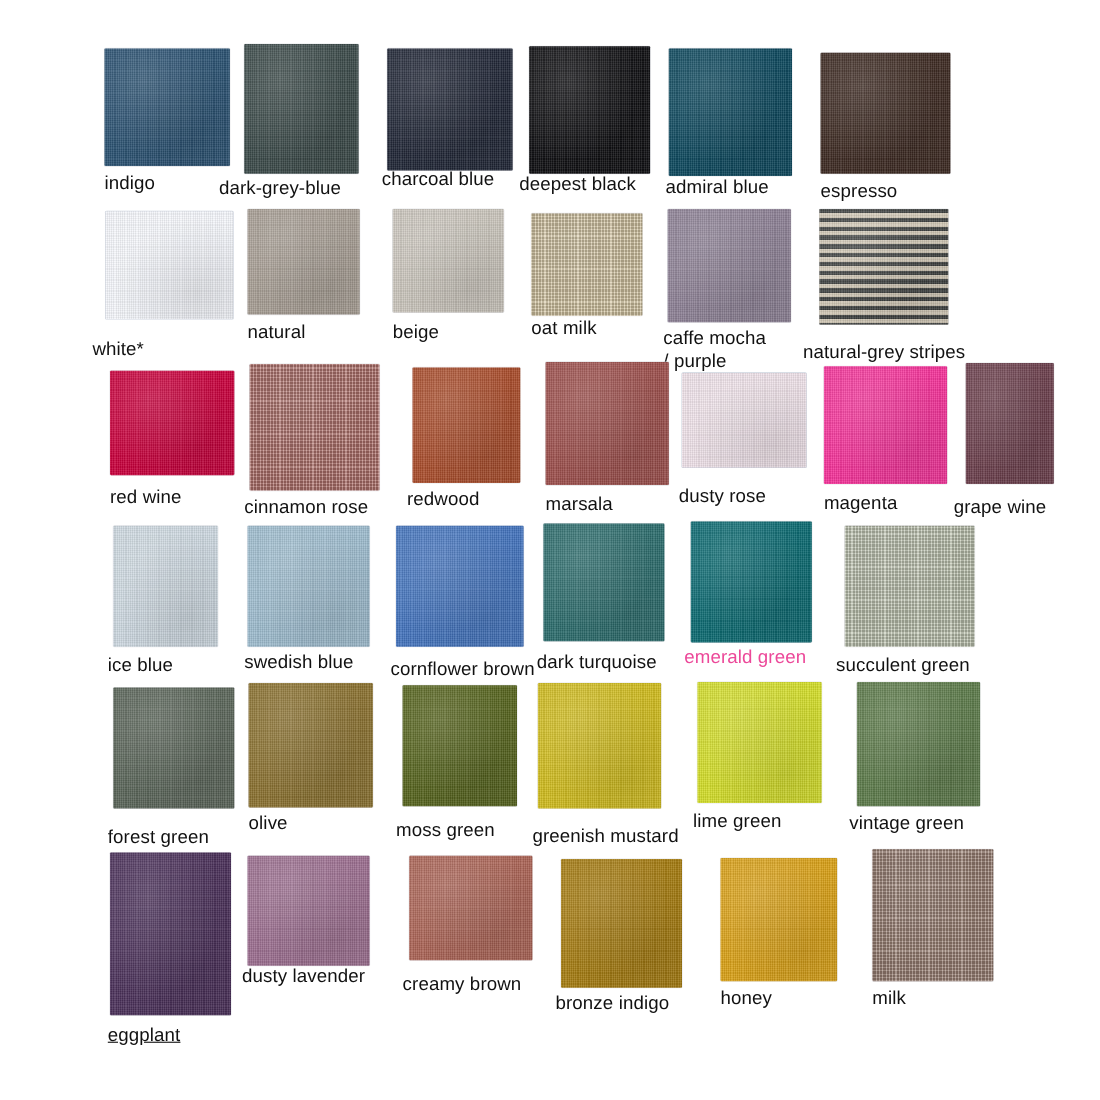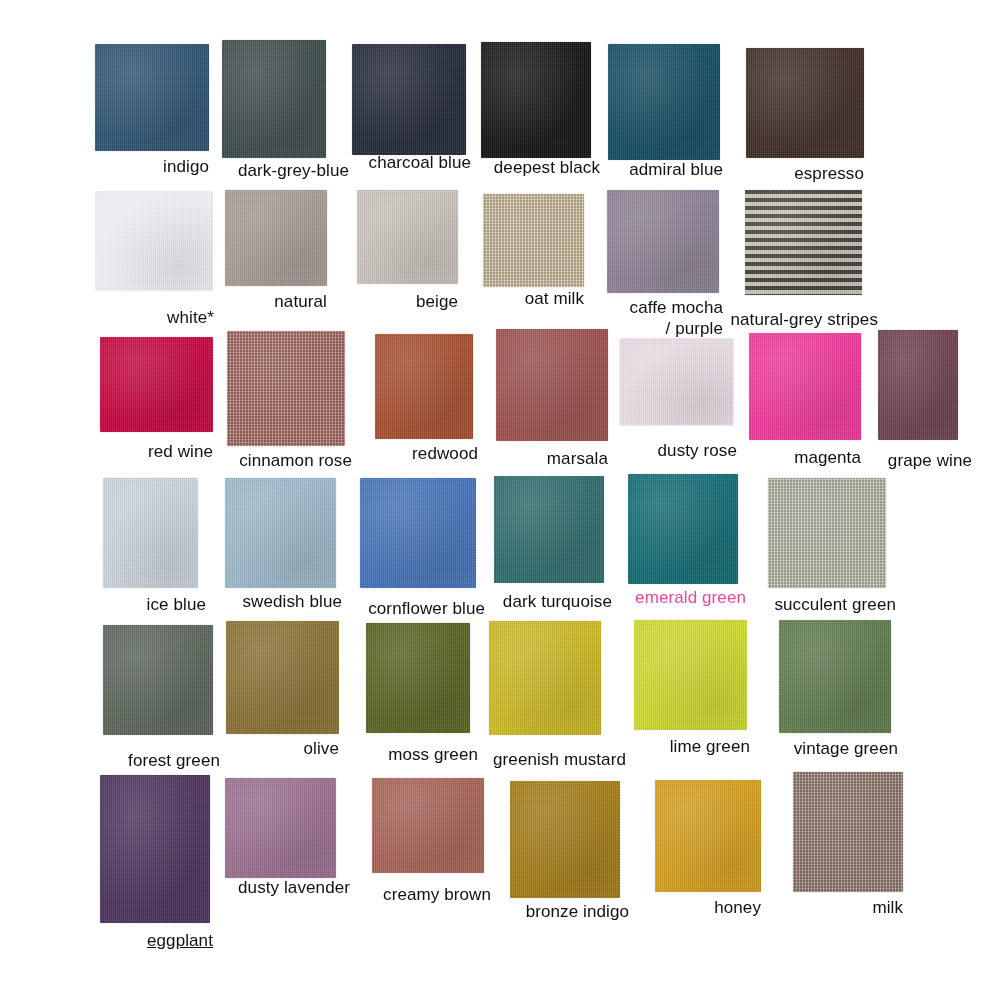--- a/index.html
+++ b/index.html
@@ -75,21 +75,21 @@
   }
   .swatch.pale {
     box-shadow: 0 0 0 0.5px rgba(198,206,218,0.9);
   }
   .label {
     position: absolute;
     font-size: 17px;
     line-height: 21px;
     color: #111111;
     white-space: pre;
-    text-align: right;
+    text-align: left;
     letter-spacing: 0.1px;
   }
 </style>
 </head>
 <body>
 
 <div id="board" style="background: rgb(255, 255, 255);">
     <div class="swatch" style="left: 95px; top: 44px; width: 114px; height: 107px; background: rgb(43, 82, 114);"></div>
     <div class="label" style="left: 95px; top: 156px; width: 114px; color: rgb(17, 17, 17);">indigo</div>
     <div class="swatch" style="left: 222px; top: 40px; width: 104px; height: 118px; background: rgb(59, 74, 73);"></div>
@@ -127,21 +127,21 @@
     <div class="label" style="left: 617px; top: 440px; width: 120px; color: rgb(17, 17, 17);">dusty rose</div>
     <div class="swatch" style="left: 749px; top: 333px; width: 112px; height: 107px; background: rgb(245, 53, 155);"></div>
     <div class="label" style="left: 749px; top: 447px; width: 112px; color: rgb(17, 17, 17);">magenta</div>
     <div class="swatch" style="left: 878px; top: 330px; width: 80px; height: 110px; background: rgb(107, 63, 76);"></div>
     <div class="label" style="left: 867px; top: 450px; width: 105px; color: rgb(17, 17, 17);">grape wine</div>
     <div class="swatch" style="left: 103px; top: 478px; width: 95px; height: 110px; background: rgb(205, 216, 224);"></div>
     <div class="label" style="left: 98px; top: 594px; width: 108px; color: rgb(17, 17, 17);">ice blue</div>
     <div class="swatch" style="left: 225px; top: 478px; width: 111px; height: 110px; background: rgb(157, 187, 205);"></div>
     <div class="label" style="left: 222px; top: 591px; width: 120px; color: rgb(17, 17, 17);">swedish blue</div>
     <div class="swatch" style="left: 360px; top: 478px; width: 116px; height: 110px; background: rgb(66, 114, 187);"></div>
-    <div class="label" style="left: 355px; top: 598px; width: 130px; color: rgb(17, 17, 17);">cornflower blue</div>
+    <div class="label" style="left: 355px; top: 598px; width: 130px; color: rgb(17, 17, 17);">cornflower brown</div>
     <div class="swatch" style="left: 494px; top: 476px; width: 110px; height: 107px; background: rgb(43, 107, 107);"></div>
     <div class="label" style="left: 488px; top: 591px; width: 124px; color: rgb(17, 17, 17);">dark turquoise</div>
     <div class="swatch" style="left: 628px; top: 474px; width: 110px; height: 110px; background: rgb(13, 107, 114);"></div>
     <div class="label" style="left: 622px; top: 587px; width: 124px; color: #ec4899;">emerald green</div>
     <div class="swatch coarse" style="left: 768px; top: 478px; width: 118px; height: 110px; background: rgb(194, 200, 180);"></div>
     <div class="label" style="left: 760px; top: 594px; width: 136px; color: rgb(17, 17, 17);">succulent green</div>
     <div class="swatch" style="left: 103px; top: 625px; width: 110px; height: 110px; background: rgb(90, 101, 89);"></div>
     <div class="label" style="left: 98px; top: 750px; width: 122px; color: rgb(17, 17, 17);">forest green</div>
     <div class="swatch" style="left: 226px; top: 621px; width: 113px; height: 113px; background: rgb(138, 113, 48);"></div>
     <div class="label" style="left: 226px; top: 738px; width: 113px; color: rgb(17, 17, 17);">olive</div>

